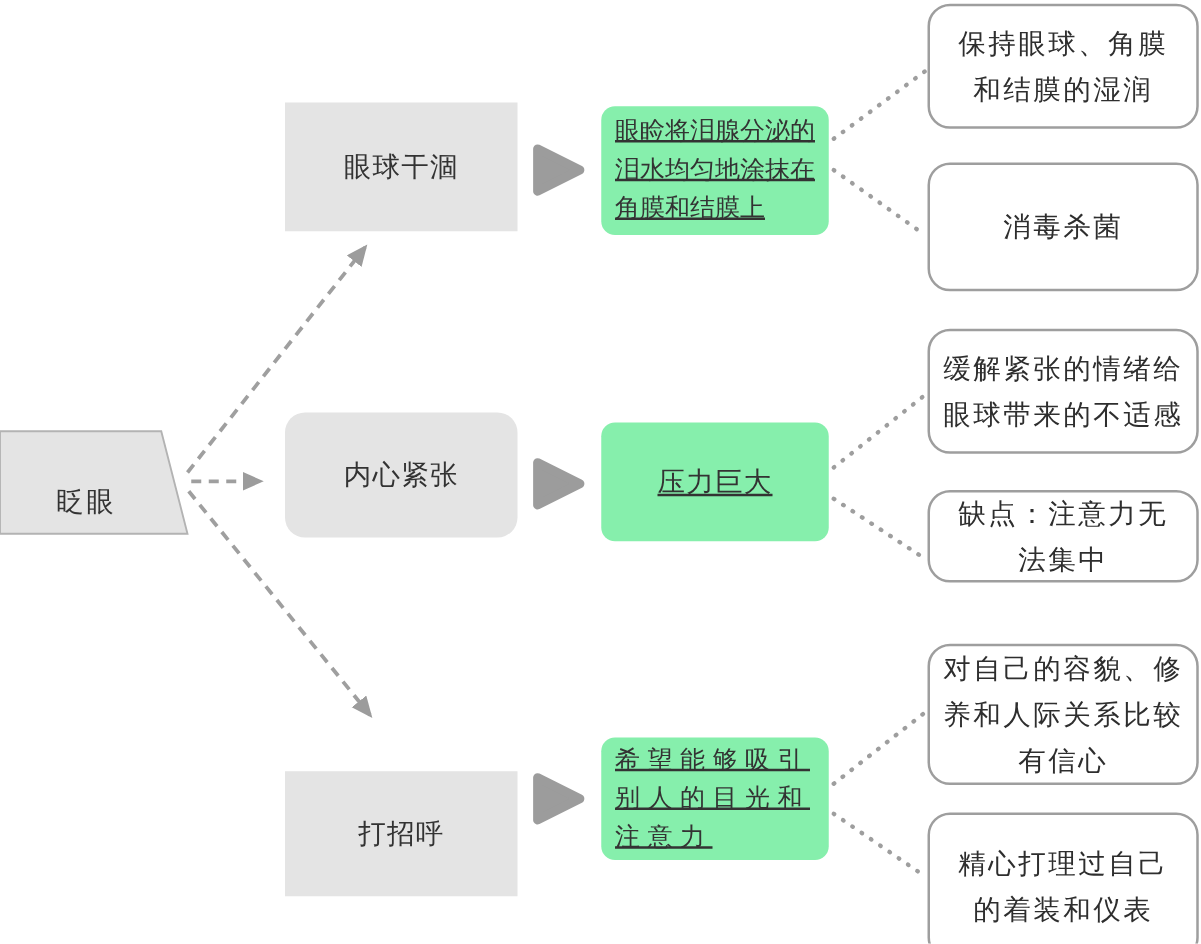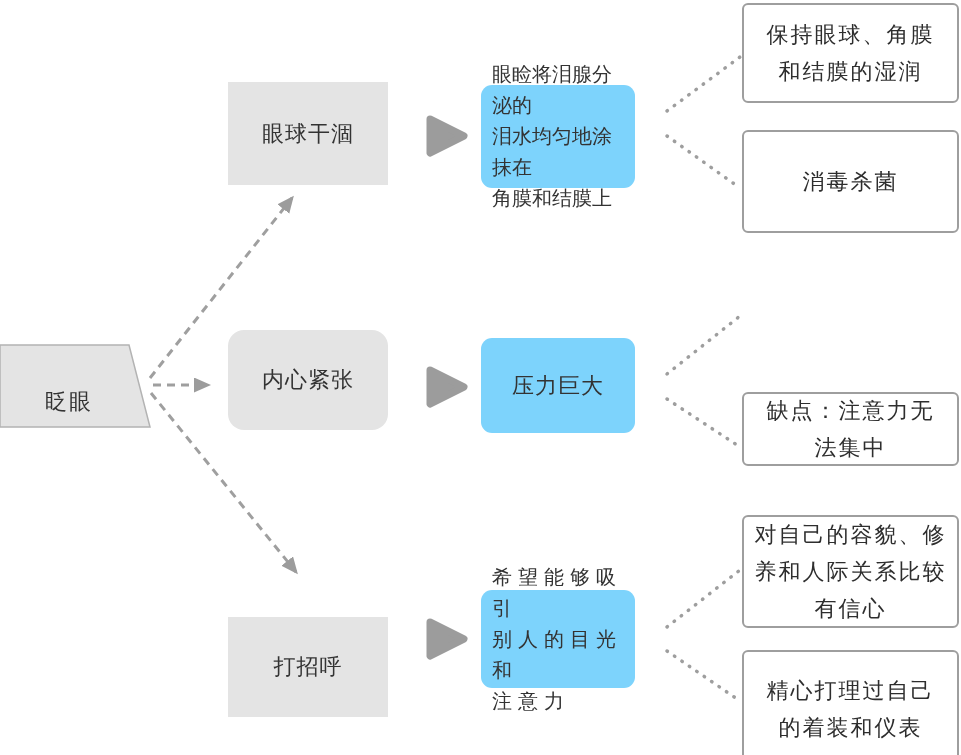--- a/index.html
+++ b/index.html
@@ -14,40 +14,41 @@
   .overlay{position:absolute;left:0;top:0;width:961px;height:755px;}
   .node{
     position:absolute;
     display:flex;align-items:center;justify-content:center;
     text-align:center;
     box-sizing:border-box;
     white-space:pre-line;
   }
   .cause{
     background:#e4e4e4;
-    width:160px;height:103px;left:228px;
+    width:186px;height:103px;left:228px;
     font-size:22px;
     letter-spacing:1px;
   }
   .expl{
-    background:#7dd3fc;
-    width:154px;left:481px;
+    background:#86efac;
+    width:182px;left:481px;
     border-radius:11px;
     font-size:20px;
+    text-decoration:underline;
   }
   .expl.multiline{
     justify-content:flex-start;
     text-align:left;
     padding:6px 11px;
     line-height:31px;
   }
   .outcome{
     background:#ffffff;
     border:2px solid #9e9e9e;
-    border-radius:6px;
+    border-radius:18px;
     width:217px;left:742px;
     font-family:"Liberation Serif", serif;
     font-size:22px;
     line-height:37px;
     letter-spacing:2px;
     color:#2e2e2e;
   }
   .root-label{
     position:absolute;left:0px;top:361px;width:138px;height:82px;
     display:flex;align-items:center;justify-content:center;
@@ -95,20 +96,22 @@
   <div class="node cause" style="top:82px;">眼球干涸</div>
   <div class="node expl multiline" style="top:85px;height:103px;">眼睑将泪腺分泌的
 泪水均匀地涂抹在
 角膜和结膜上</div>
   <div class="node outcome" style="top:3px;height:100px;">保持眼球、角膜
 和结膜的湿润</div>
   <div class="node outcome" style="top:130px;height:103px;">消毒杀菌</div>
 
   <div class="node cause" style="top:330px;height:100px;border-radius:16px;">内心紧张</div>
   <div class="node expl" style="top:338px;height:95px;font-size:22px;letter-spacing:1px;">压力巨大</div>
+  <div class="node outcome" style="top:263px;height:100px;">缓解紧张的情绪给
+眼球带来的不适感</div>
   <div class="node outcome" style="top:392px;height:74px;">缺点：注意力无
 法集中</div>
 
   <div class="node cause" style="top:617px;height:100px;">打招呼</div>
   <div class="node expl multiline" style="top:590px;height:98px;letter-spacing:6px;">希望能够吸引
 别人的目光和
 注意力</div>
   <div class="node outcome" style="top:515px;height:113px;">对自己的容貌、修
 养和人际关系比较
 有信心</div>

